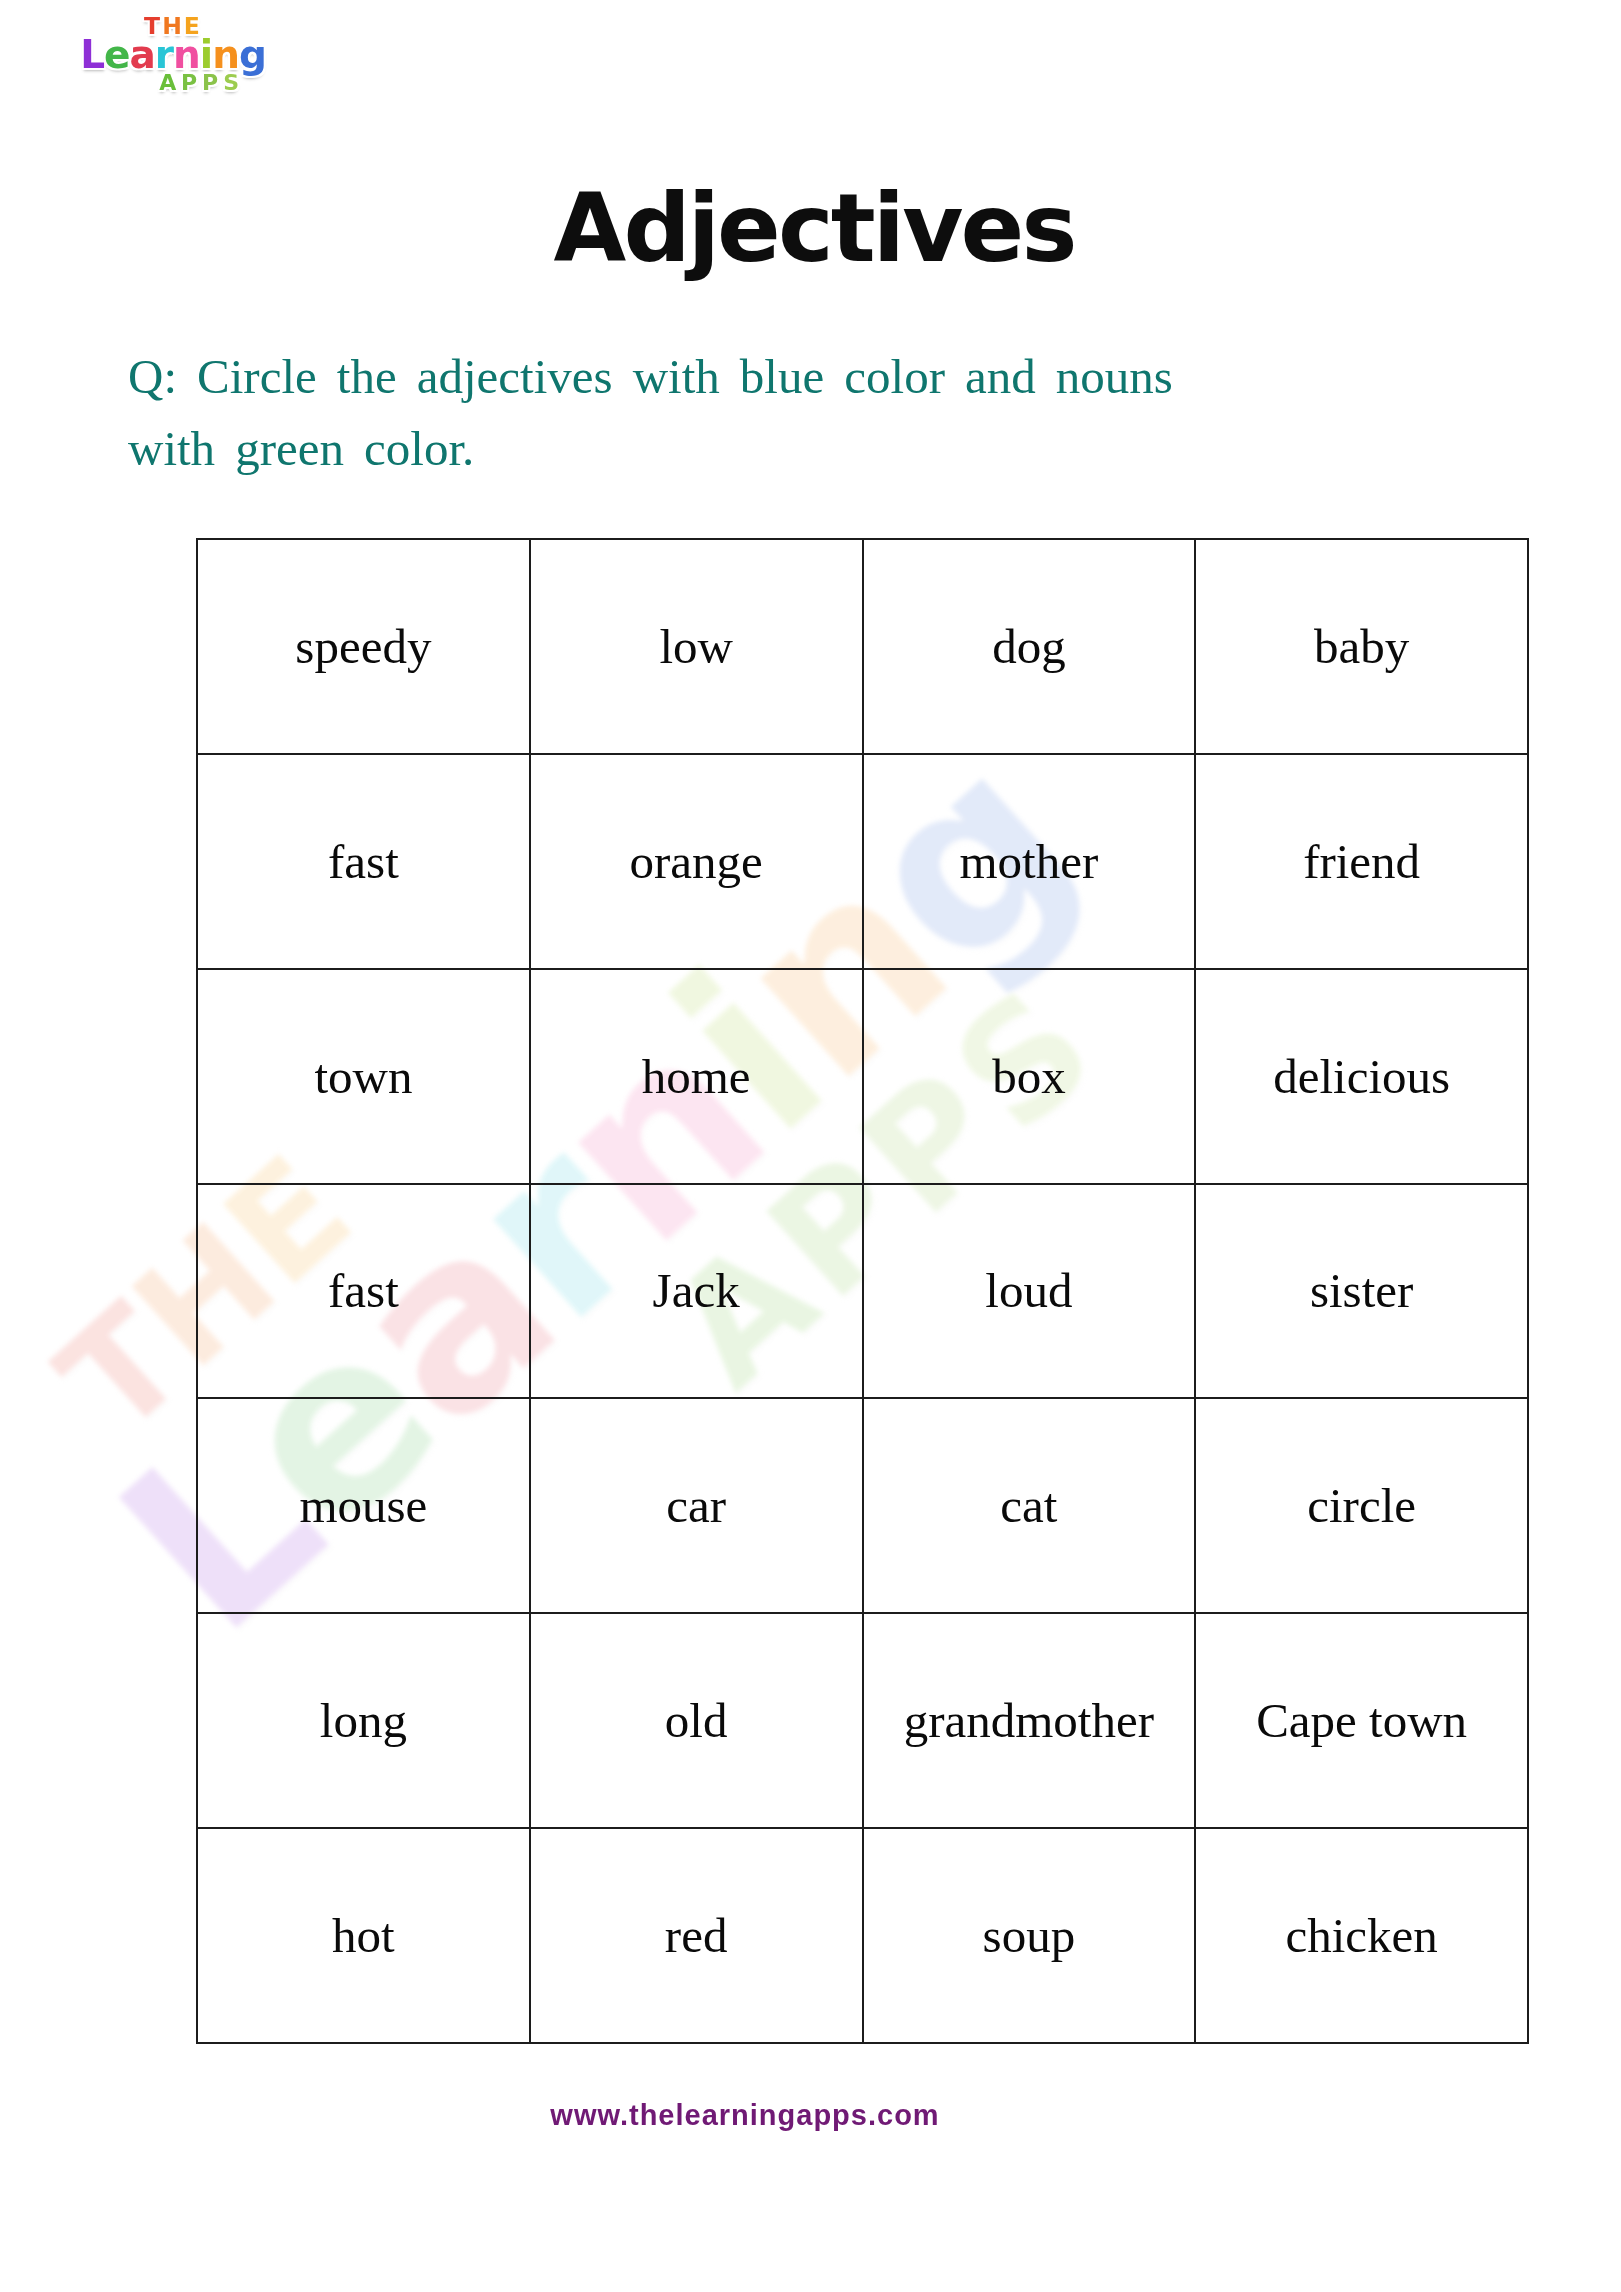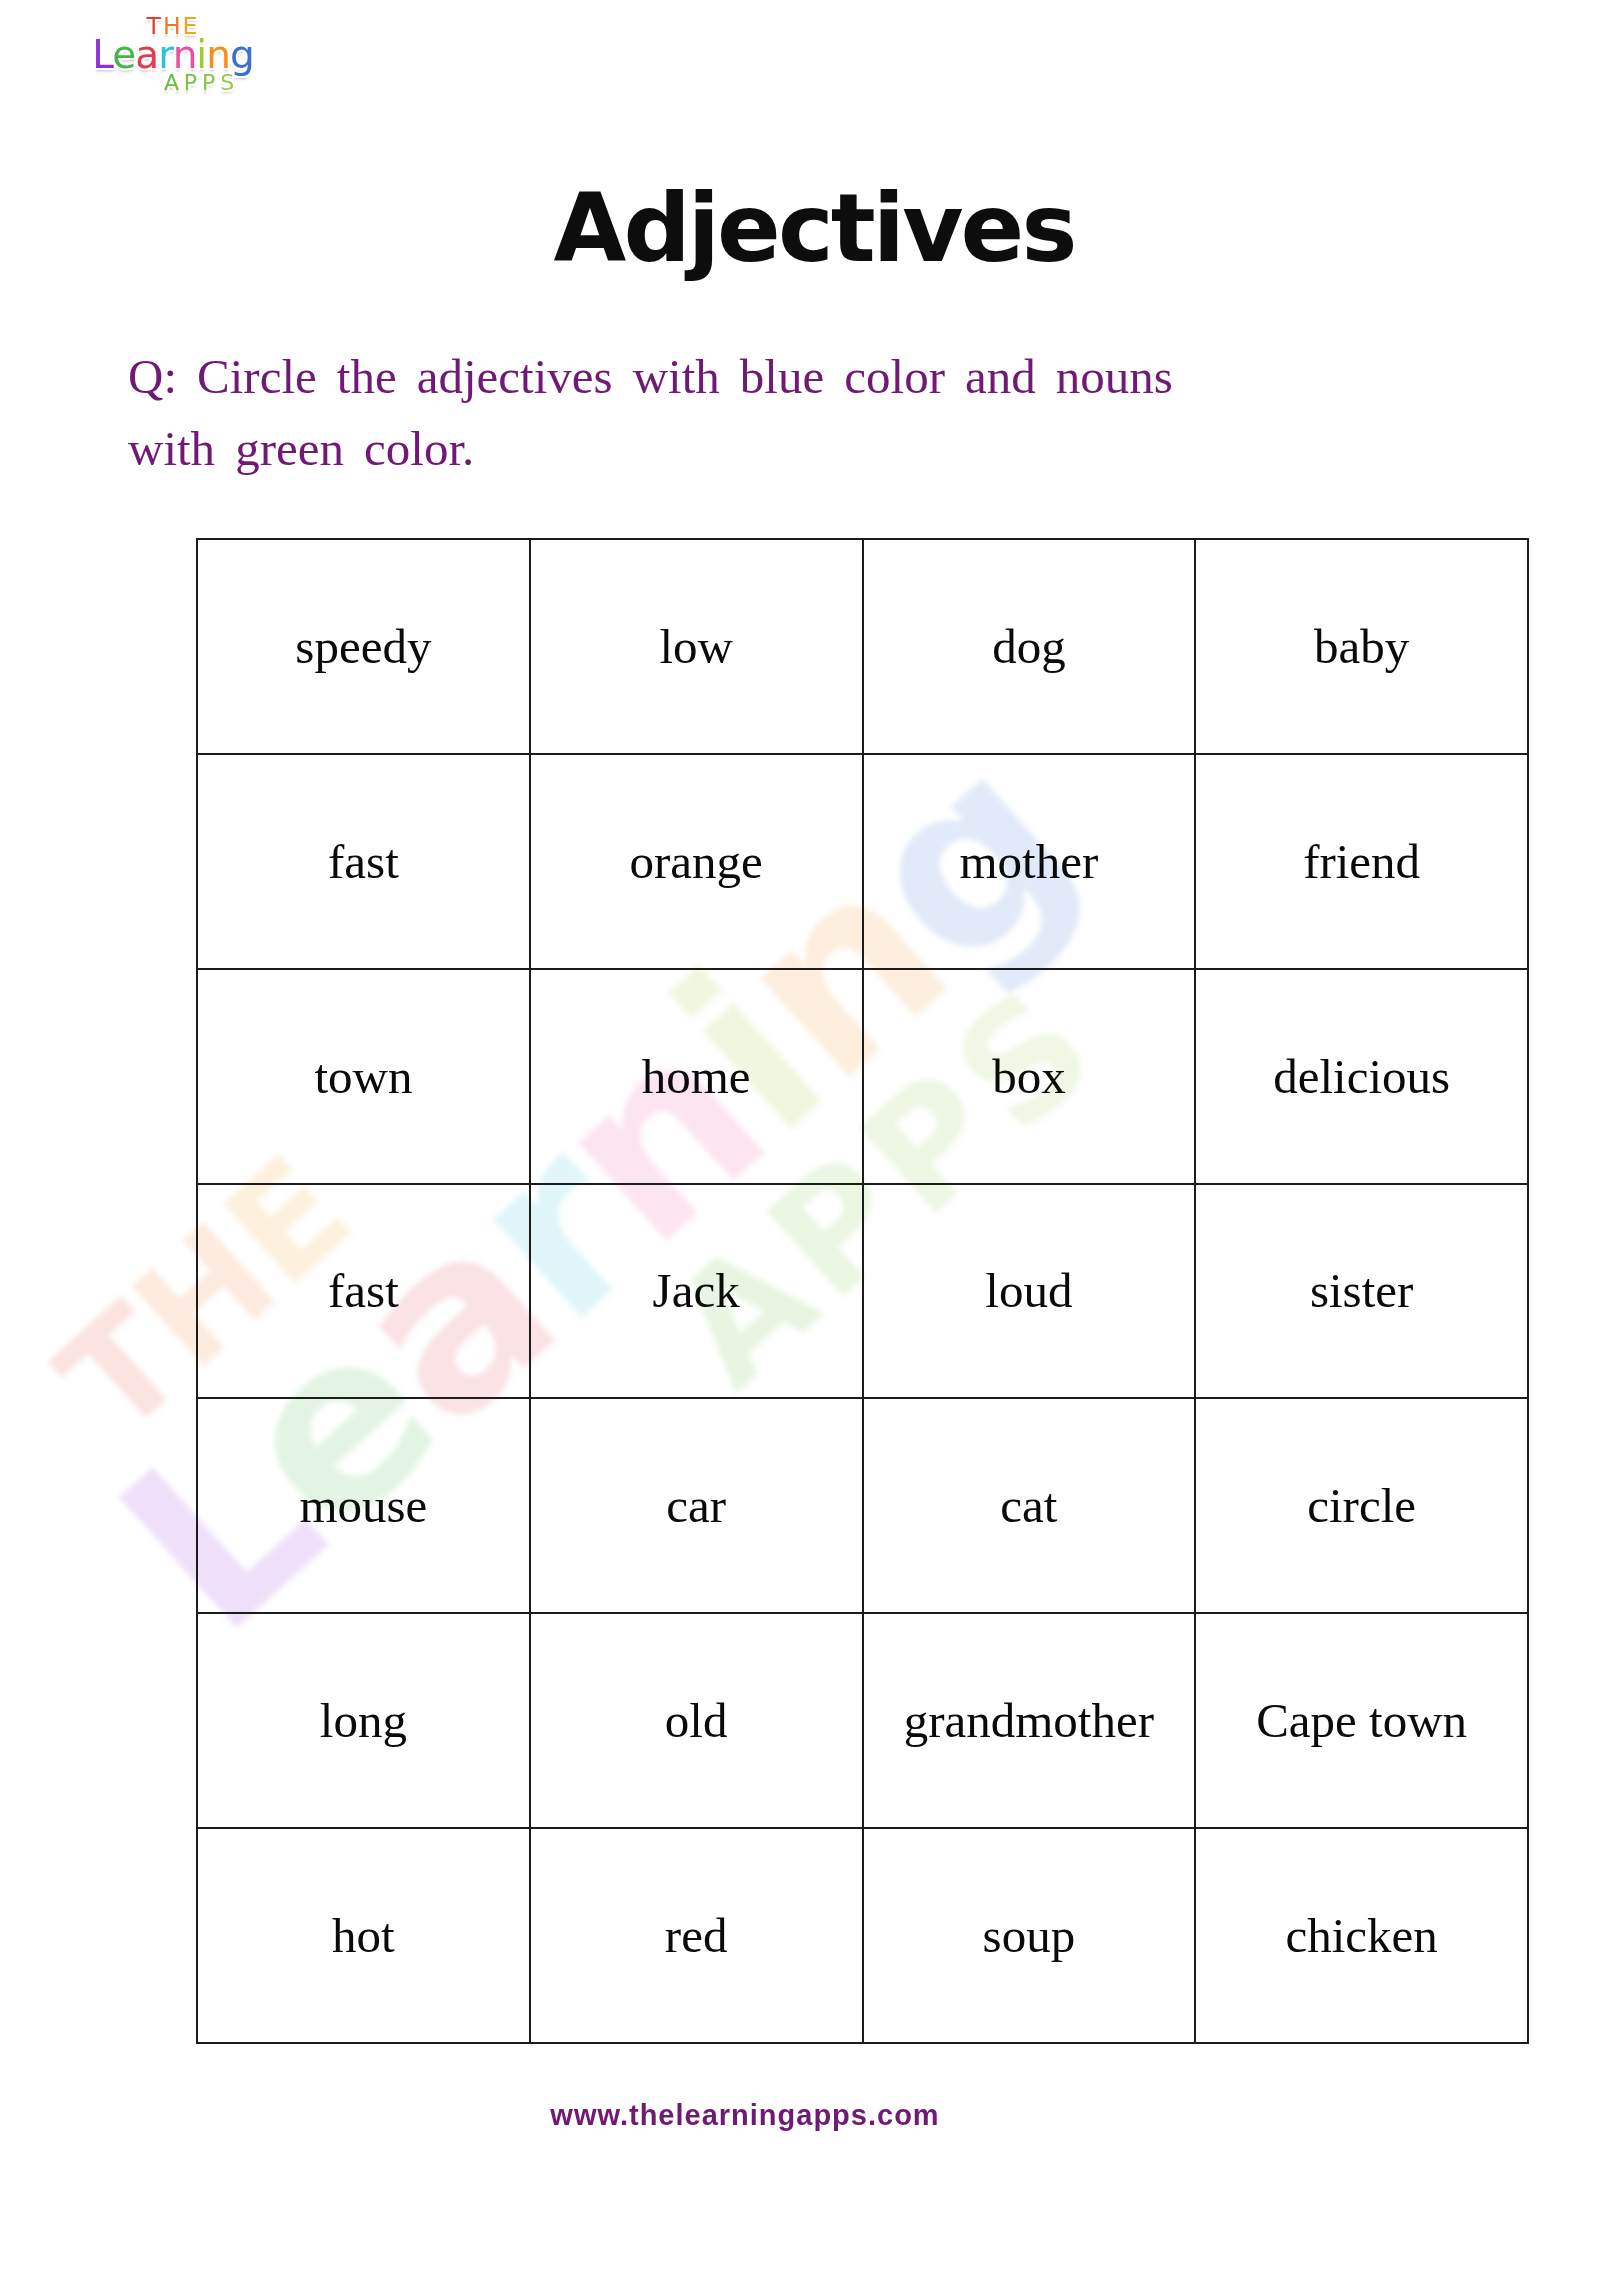--- a/index.html
+++ b/index.html
@@ -13,21 +13,21 @@
   }
 
   
   .logo {
     position: absolute;
     left: 65px;
     top: 15.7px;
     width: 216px;
     text-align: center;
     font-family: "DejaVu Sans", sans-serif;
-    font-weight: normal;
+    font-weight: bold;
     line-height: 0.92;
     z-index: 3;
     user-select: none;
   }
   .logo span, .watermark span {
     text-shadow:
       -2px -2px 0 #fff, 2px -2px 0 #fff,
       -2px  2px 0 #fff, 2px  2px 0 #fff,
        0 2.9px 2.9px rgba(60,60,60,0.35);
   }
@@ -74,21 +74,21 @@
 
   
   .question {
     position: absolute;
     left: 128px;
     top: 341px;
     width: 1392px;
     font-size: 49px;
     line-height: 72px;
     word-spacing: 7.8px;
-    color: #701a75;
+    color: #0f766e;
     z-index: 2;
   }
   .question .q-line { display: block; }
 
   
   .word-table {
     position: absolute;
     left: 196px;
     top: 538px;
     width: 1333px;

